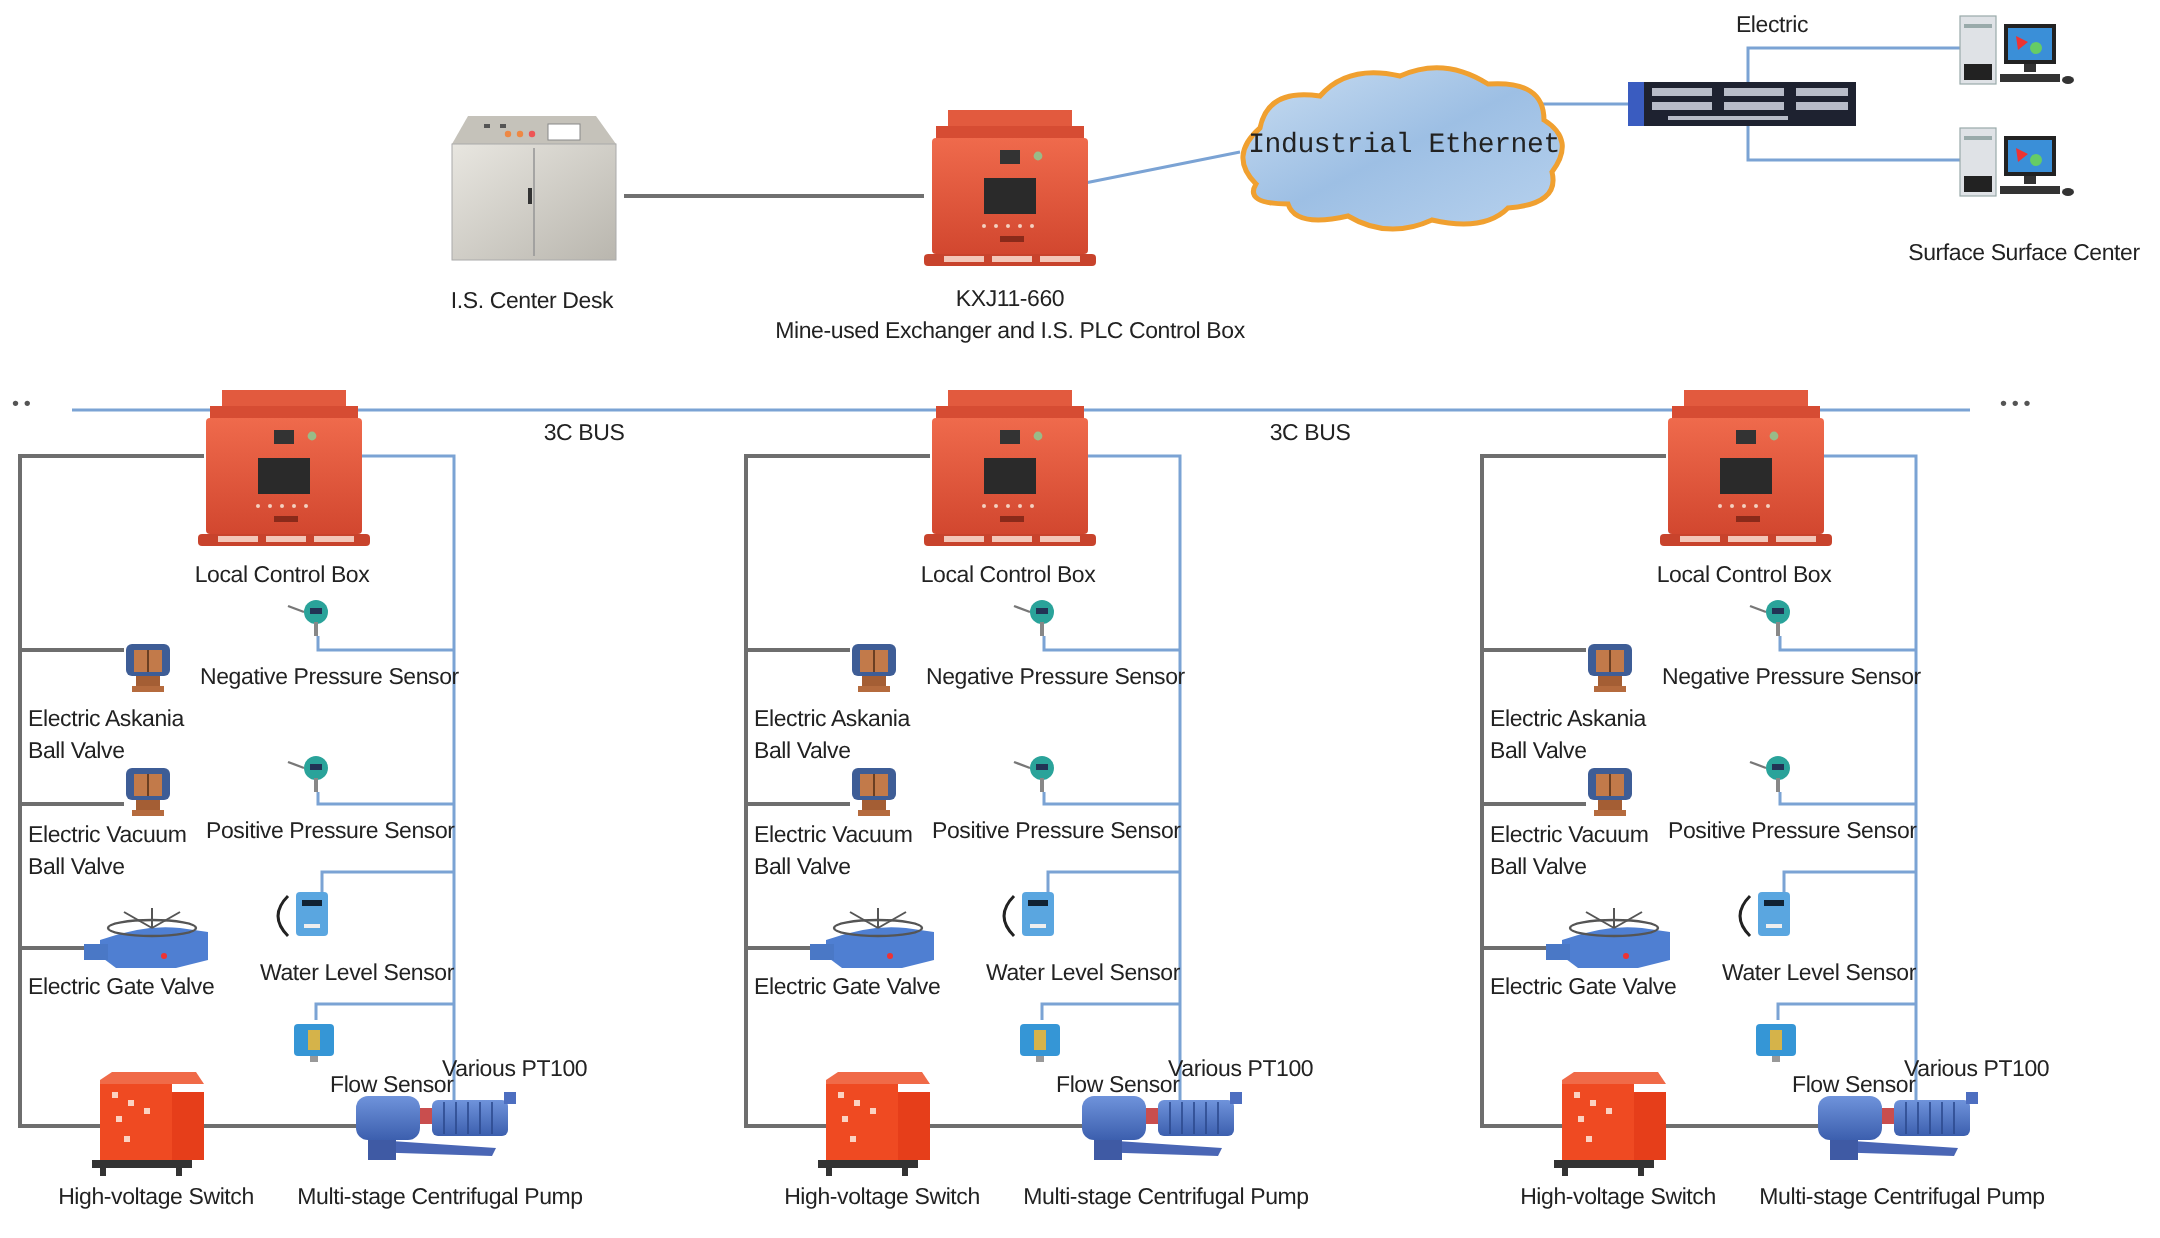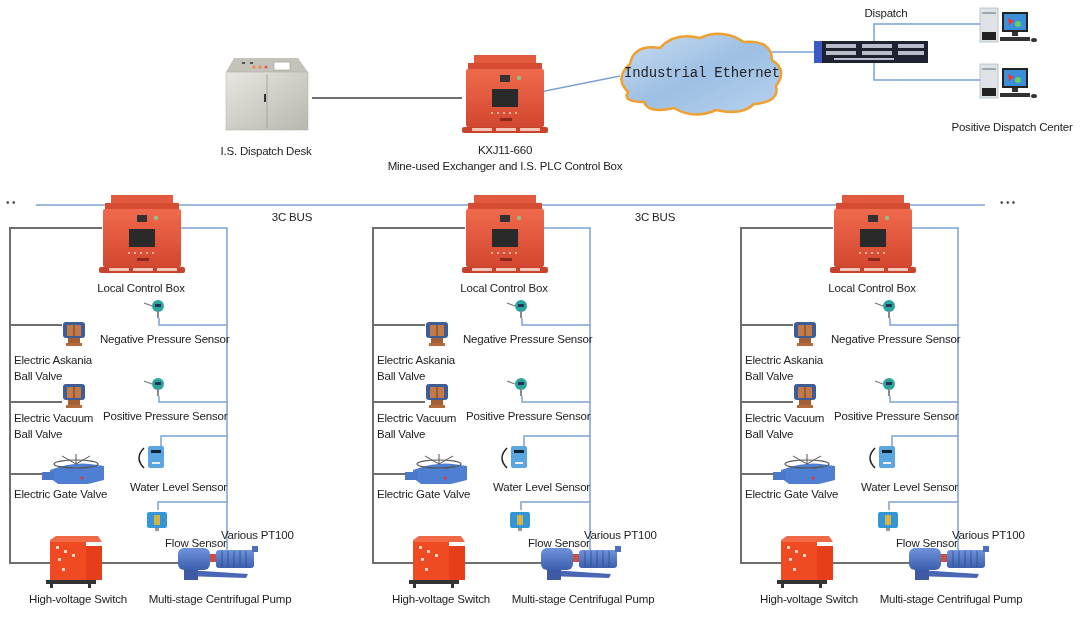--- a/index.html
+++ b/index.html
@@ -301,26 +301,26 @@
         <g transform="translate(46,540)">
           <use href="#hvSwitch"></use>
         </g>
         <g transform="translate(178,544)">
           <use href="#pump"></use>
         </g>
       </g>
     </g>
 </svg>
 
-<div class="lbl c" style="left:266px;top:145px;">I.S. Dispatch Desk</div>
+<div class="lbl c" style="left:266px;top:145px;">I.S. Center Desk</div>
 <div class="lbl c" style="left:505px;top:144px;">KXJ11-660</div>
 <div class="lbl c" style="left:505px;top:160px;">Mine-used Exchanger and I.S. PLC Control Box</div>
 <div class="lbl c cloud-text" style="left:702px;top:65px;">Industrial Ethernet</div>
-<div class="lbl c" style="left:886px;top:7px;">Dispatch</div>
-<div class="lbl c" style="left:1012px;top:121px;">Positive Dispatch Center</div>
+<div class="lbl c" style="left:886px;top:7px;">Electric</div>
+<div class="lbl c" style="left:1012px;top:121px;">Surface Surface Center</div>
 <div class="lbl" style="left:6px;top:197px;font-size:10px;color:#555;">• •</div>
 <div class="lbl" style="left:1000px;top:197px;font-size:10px;color:#555;">• • •</div>
 
 <div id="unit-labels">
     <div class="lbl c" style="left: 292px; top: 211px;">3C BUS</div>
     <div class="lbl c" style="left: 141px; top: 282px;">Local Control Box</div>
     <div class="lbl" style="left: 100px; top: 333px;">Negative Pressure Sensor</div>
     <div class="lbl" style="left: 14px; top: 352px; white-space: normal; width: 90px; line-height: 16px;">Electric Askania Ball Valve</div>
     <div class="lbl" style="left: 103px; top: 410px;">Positive Pressure Sensor</div>
     <div class="lbl" style="left: 14px; top: 410px; white-space: normal; width: 80px; line-height: 16px;">Electric Vacuum Ball Valve</div>

